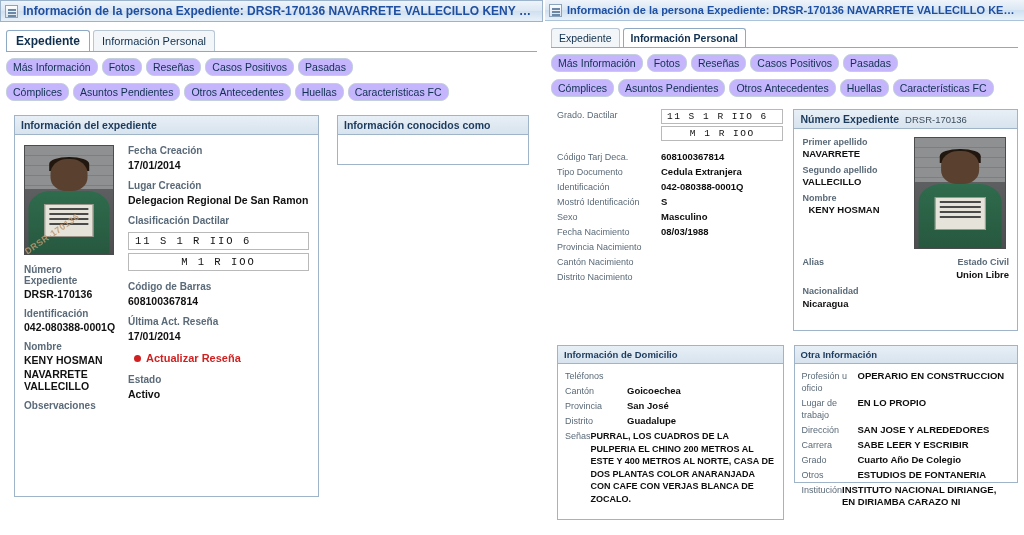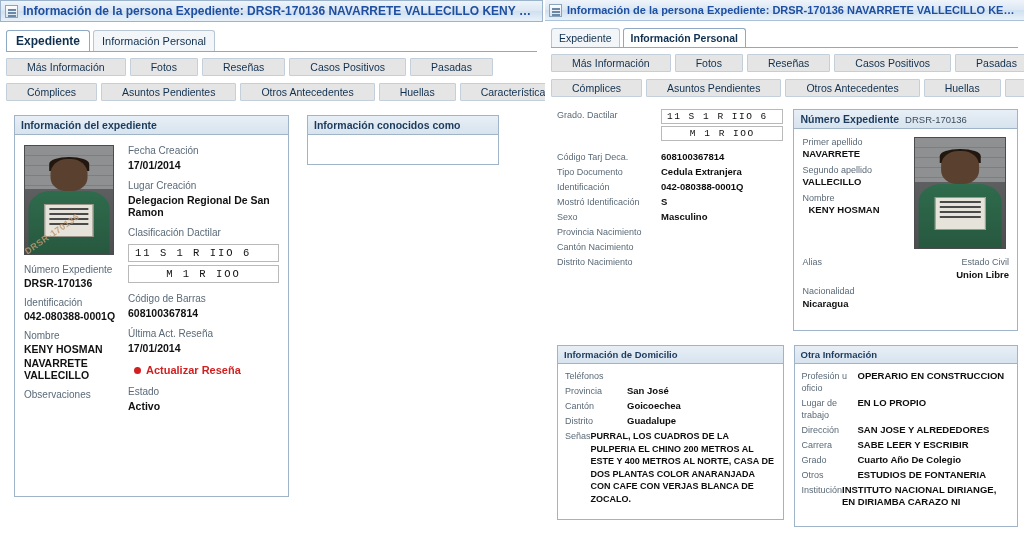--- a/index.html
+++ b/index.html
@@ -74,24 +74,24 @@
     line-height: 12px;
   }
   .tab.active {
     background: #ffffff;
     font-weight: bold;
     border-color: #8ea9c4;
     position: relative;
     z-index: 2;
   }
   .tab.plain {
-    background: #e5e5e5;
+    background: #c4b5fd;
     border: 1px solid #c3cfdb;
-    border-radius: 1px;
-    padding: 2px 20px;
+    border-radius: 8px;
+    padding: 2px 6px;
   }
   .tabrow.sub {
     padding: 4px 6px 0 6px;
     gap: 4px;
   }
   .tab-underline {
     height: 1px;
     background: #8ea9c4;
     margin: 0 6px;
   }
@@ -102,21 +102,21 @@
   }
   .panel-head {
     background: linear-gradient(to bottom,#e8eff6,#d7e3ee);
     border-bottom: 1px solid #9fb4c8;
     font-size: 10.5px;
     font-weight: bold;
     color: #1b3a5c;
     padding: 3px 6px;
   }
   .panel-body { padding: 7px 8px; }
-  .lbl { font-size: 10px; color: #5a6a78; }
+  .lbl { font-size: 10px; color: #5a6a78; font-weight: bold; }
   .val { font-size: 10.5px; color: #111111; font-weight: bold; }
   .val.norm { font-weight: normal; }
   
   .photo {
     position: relative;
     background: linear-gradient(to bottom,#6d6f70 0%, #5d5f60 38%, #4c4e50 100%);
     overflow: hidden;
     border: 1px solid #4a4c4e;
   }
   .photo .wall {
@@ -250,21 +250,21 @@
     <div class="tabrow sub" style="padding-top:7px;">
       <div class="tab plain">Cómplices</div>
       <div class="tab plain">Asuntos Pendientes</div>
       <div class="tab plain">Otros Antecedentes</div>
       <div class="tab plain">Huellas</div>
       <div class="tab plain">Características FC</div>
     </div>
 
     <div style="padding:14px 10px 0 14px; display:flex; gap:18px;">
 
-      <div class="panel" style="width:275px; height:382px;">
+      <div class="panel" style="width:305px; height:382px;">
         <div class="panel-head">Información del expediente</div>
         <div class="panel-body" style="display:flex; gap:12px; padding:10px 9px;">
 
           <div style="width:92px; flex:0 0 auto;">
             <div class="photo" style="width:90px;height:110px;">
               <div class="wall"></div>
               <div class="hair"></div>
               <div class="head"></div>
               <div class="body"></div>
               <div class="board">
@@ -377,20 +377,24 @@
         </div>
         <div class="kv">
           <div class="k">Mostró Identificación</div>
           <div class="v">S</div>
         </div>
         <div class="kv">
           <div class="k">Sexo</div>
           <div class="v">Masculino</div>
         </div>
         <div class="kv">
+          <div class="k">Fecha Nacimiento</div>
+          <div class="v">08/03/1988</div>
+        </div>
+        <div class="kv">
           <div class="k">Provincia Nacimiento</div>
           <div class="v"></div>
         </div>
         <div class="kv">
           <div class="k">Cantón Nacimiento</div>
           <div class="v"></div>
         </div>
         <div class="kv">
           <div class="k">Distrito Nacimiento</div>
           <div class="v"></div>
@@ -441,39 +445,39 @@
     <div style="display:flex; gap:10px; padding:14px 6px 0 12px;">
 
       <div class="panel" style="width:228px; height:175px;">
         <div class="panel-head" style="font-size:9.5px;">Información de Domicilio</div>
         <div class="panel-body" style="padding:6px 7px;">
           <div class="kv kv3">
             <div class="k">Teléfonos</div>
             <div class="v"></div>
           </div>
           <div class="kv kv3">
+            <div class="k">Cantón</div>
+            <div class="v">Goicoechea</div>
+          </div>
+          <div class="kv kv3">
             <div class="k">Provincia</div>
             <div class="v">San José</div>
-          </div>
-          <div class="kv kv3">
-            <div class="k">Cantón</div>
-            <div class="v">Goicoechea</div>
           </div>
           <div class="kv kv3">
             <div class="k">Distrito</div>
             <div class="v">Guadalupe</div>
           </div>
           <div class="kv kv3" style="align-items:flex-start;margin-top:2px;">
             <div class="k">Señas</div>
             <div class="v" style="font-size:9px;line-height:12.5px;">PURRAL, LOS CUADROS DE LA PULPERIA EL CHINO 200 METROS AL ESTE Y 400 METROS AL NORTE, CASA DE DOS PLANTAS COLOR ANARANJADA CON CAFE CON VERJAS BLANCA DE ZOCALO.</div>
           </div>
         </div>
       </div>
 
-      <div class="panel" style="width:226px; height:182px;">
+      <div class="panel" style="width:226px; height:138px;">
         <div class="panel-head" style="font-size:9.5px;">Otra Información</div>
         <div class="panel-body" style="padding:6px 7px;">
           <div class="kv kv2" style="align-items:flex-start;">
             <div class="k">Profesión u oficio</div>
             <div class="v">OPERARIO EN CONSTRUCCION</div>
           </div>
           <div class="kv kv2" style="align-items:flex-start;">
             <div class="k">Lugar de trabajo</div>
             <div class="v">EN LO PROPIO</div>
           </div>

